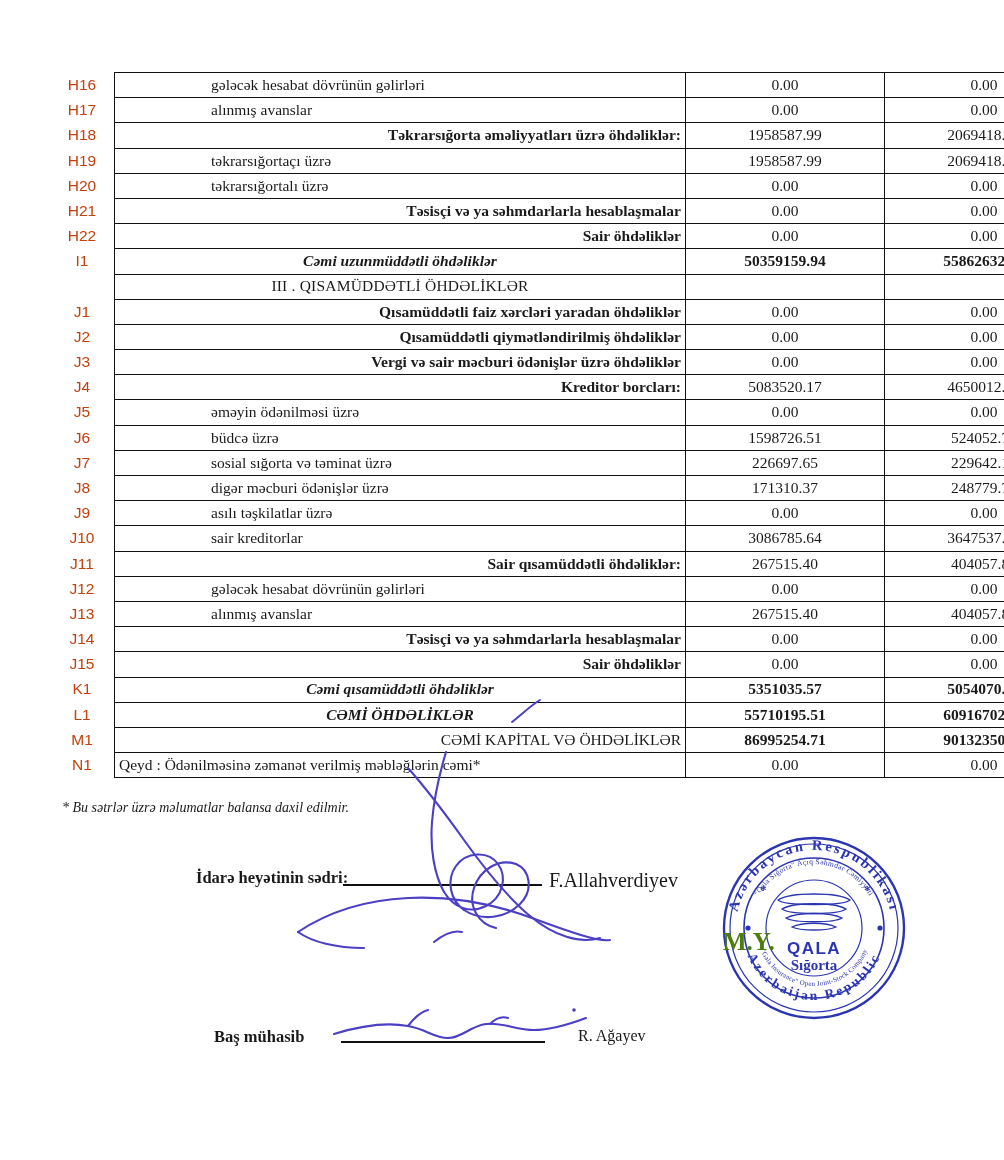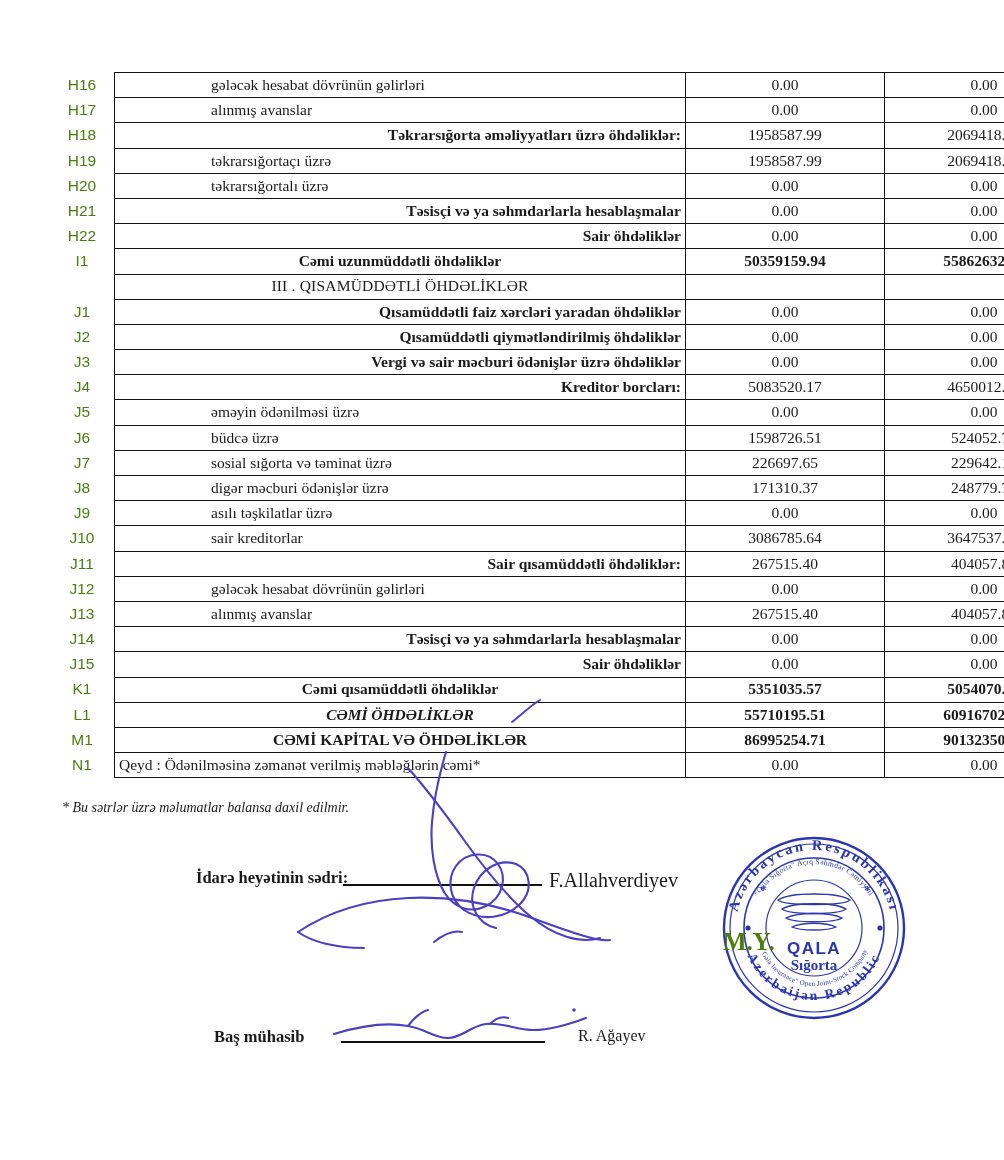--- a/index.html
+++ b/index.html
@@ -41,54 +41,55 @@
     line-height: 1.05;
   }
   .col-code {
     width: 56px;
     text-align: center;
     font-family: "Liberation Sans", sans-serif;
     font-size: 17px;
     border-left: none !important;
     border-top: none !important;
     border-bottom: none !important;
-    color: #4d7c0f;
+    color: #c2410c;
   }
   .col-code.first { border-top: none; }
   .col-label { width: 470px; }
   .col-v1, .col-v2 {
     width: 190px;
     text-align: center;
     font-size: 15.5px;
   }
 
   .lbl-bold { font-weight: bold; text-align: right; }
   .lbl-indent2 { padding-left: 96px !important; border-radius: 12px; }
   .lbl-center-italic {
     text-align: center;
+    font-style: italic;
     font-weight: bold;
     font-size: 16px;
   }
   .lbl-section {
     text-align: center;
     font-variant: small-caps;
     font-size: 14px;
     letter-spacing: .2px;
   }
   .lbl-caps {
     text-align: center;
     font-variant: small-caps;
     font-weight: bold;
     font-size: 16px;
     font-style: italic;
   }
   .lbl-caps-2 {
-    text-align: center;
+    text-align: right;
     font-variant: small-caps;
-    font-weight: bold;
+    font-weight: normal;
     font-size: 15px;
     font-style: normal;
   }
   .val-big {
     font-weight: bold;
     font-size: 19px;
   }
   .lbl-note { font-size: 14.5px; }
 
   

